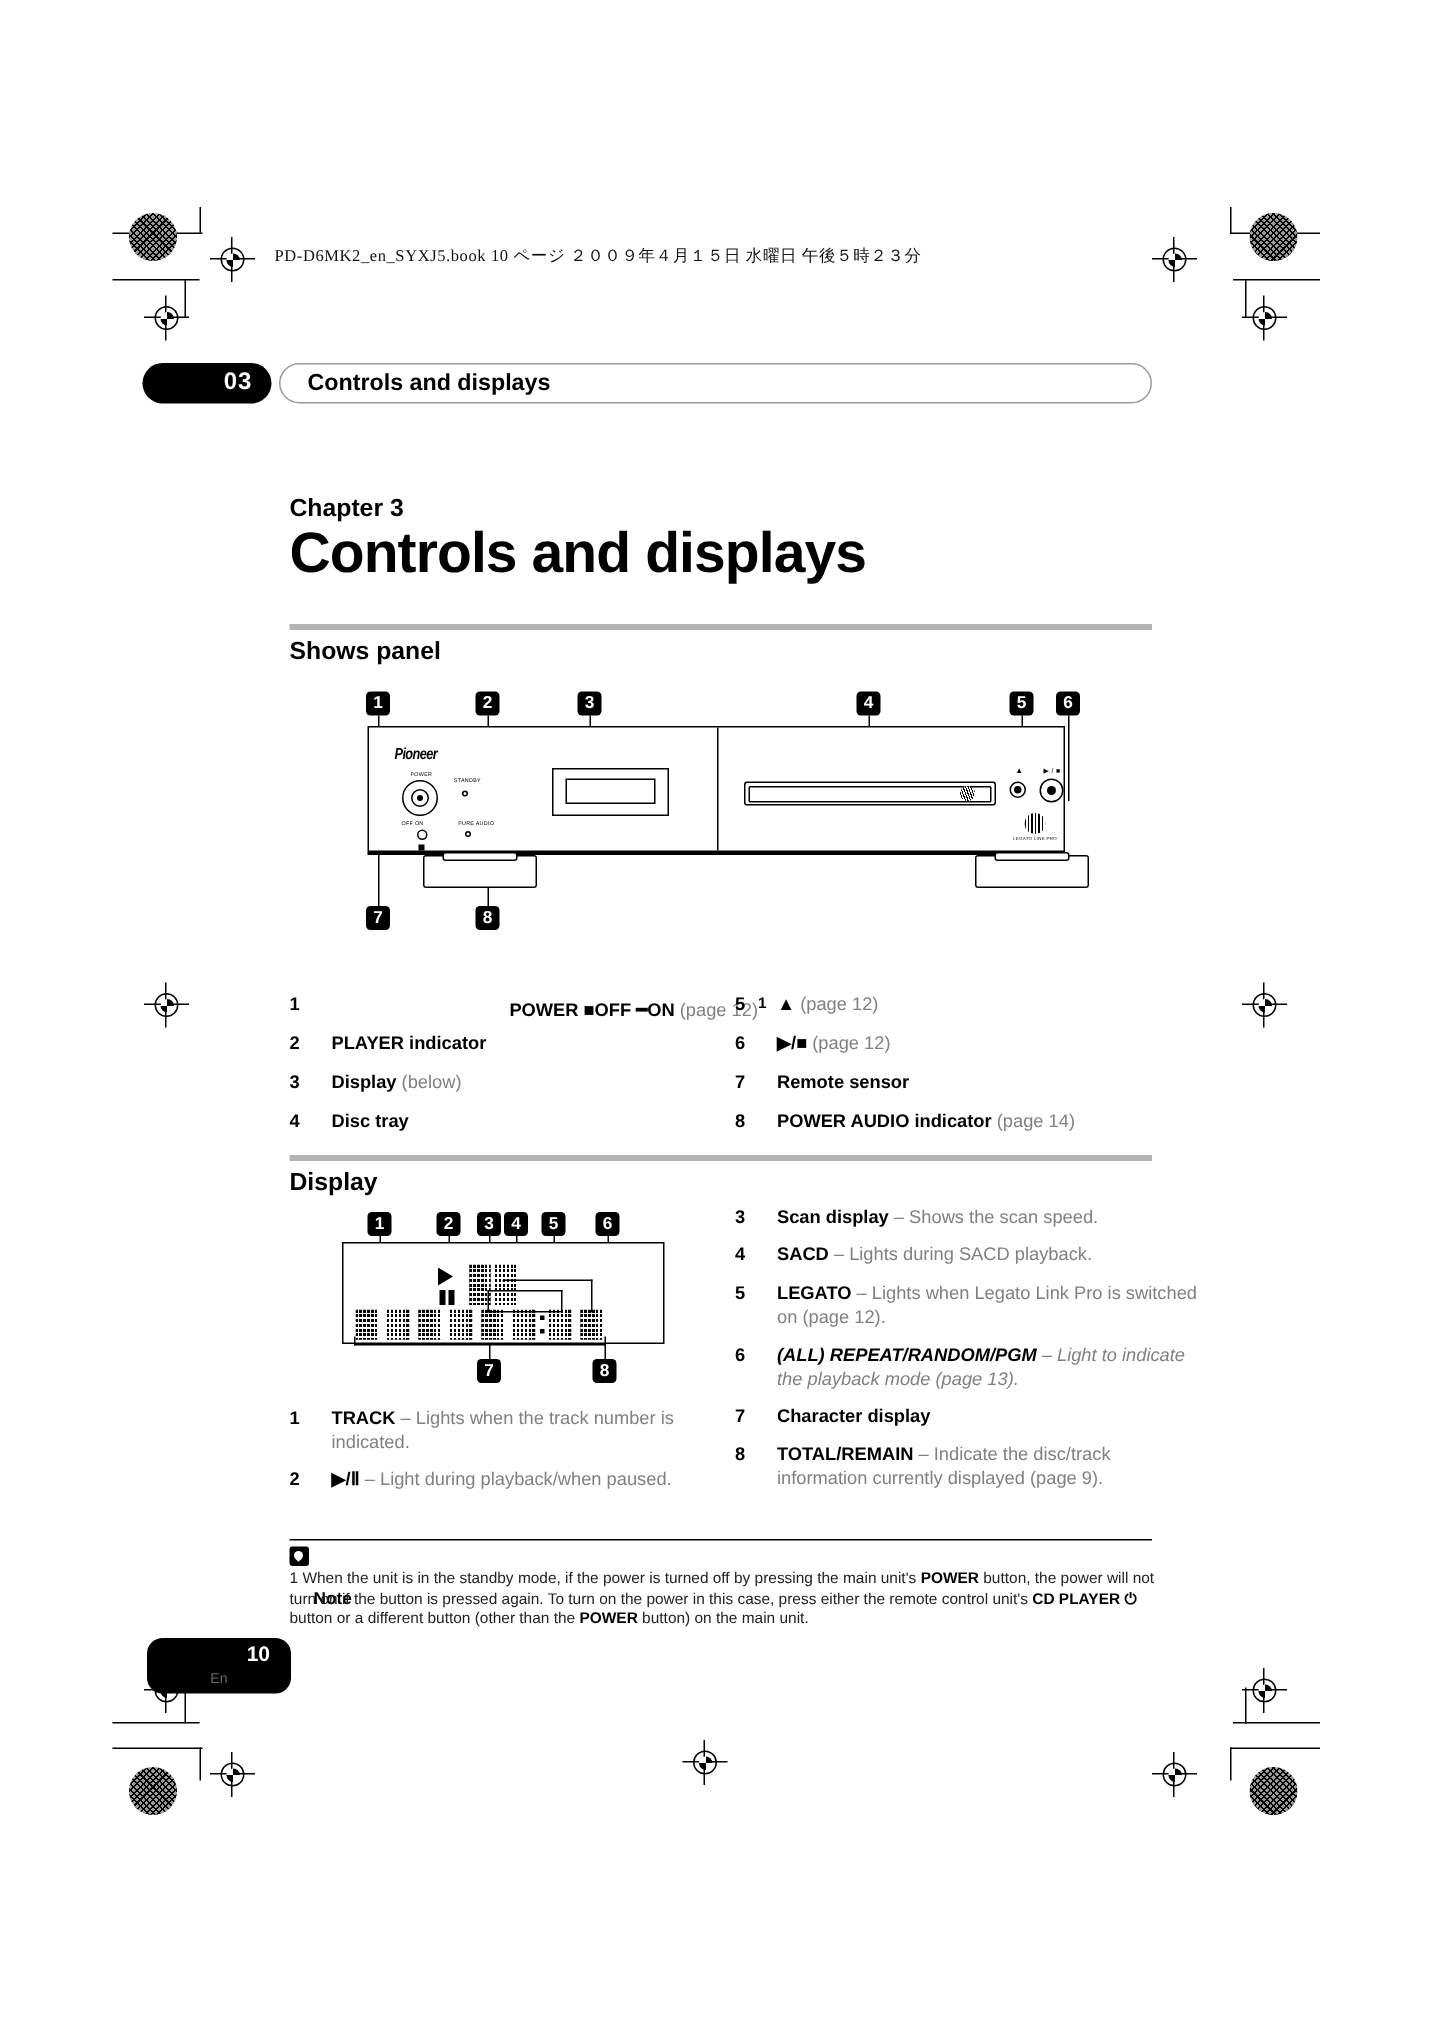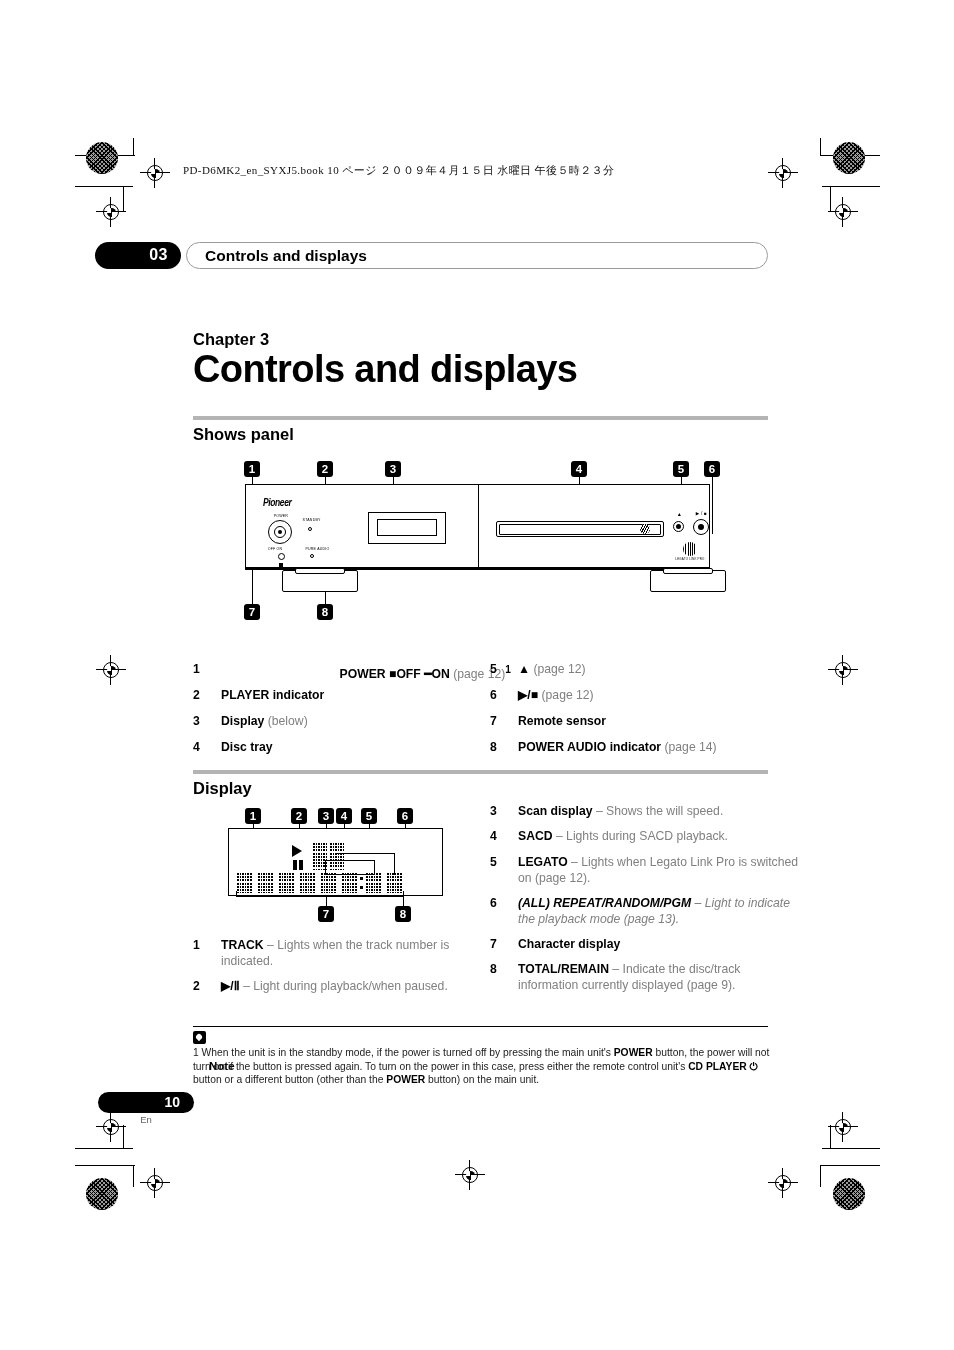--- a/index.html
+++ b/index.html
@@ -76,21 +76,21 @@
   
   .noterule{position:absolute;left:193px;width:575px;height:1.4px;background:#000;}
   .notehdr{position:absolute;left:209px;font-size:11.5px;font-weight:bold;}
   .noteicon{position:absolute;left:193px;width:13px;height:13px;background:#000;border-radius:2px;}
   .noteicon:after{content:"";position:absolute;left:3px;top:2.5px;width:6px;height:6px;
         background:#fff;border-radius:50% 50% 50% 0;transform:rotate(-45deg);}
   .notebody{position:absolute;left:193px;width:577px;font-size:10.3px;line-height:13.6px;color:#222;}
   .notebody b{font-weight:bold;color:#000;}
 
   
-  .pagepill{position:absolute;left:98px;top:1092px;width:96px;height:21px;background:#000;border-radius:10.5px;}
+  .pagepill{position:absolute;left:98px;top:1092px;width:96px;height:37px;background:#000;border-radius:10.5px;}
   .pagepill span{position:absolute;right:14px;top:2px;color:#fff;font-size:14px;font-weight:bold;}
   .pagelang{position:absolute;left:98px;top:1114px;width:96px;text-align:center;font-size:9.5px;color:#666;}
 </style>
 </head>
 <body>
 
 <div>
   <div class="cropline" style="left:75px;top:155px;width:60px;height:1.4px;"></div>
   <div class="cropline" style="left:133px;top:138px;width:1.4px;height:18px;"></div>
   <div class="cropline" style="left:75px;top:186px;width:58px;height:1.4px;"></div>
@@ -379,21 +379,21 @@
   <span class="n">1</span>
   <span class="t" style="width:283px;"><b>TRACK</b><span class="g"> – Lights when the track number is indicated.</span></span>
 </div>
 <div class="li" style="left:193px;top:979px;">
   <span class="n">2</span>
   <span class="t" style="width:285px;"><b>▶/Ⅱ</b><span class="g"> – Light during playback/when paused.</span></span>
 </div>
 
 <div class="li" style="left:490px;top:804px;">
   <span class="n">3</span>
-  <span class="t" style="width:280px;"><b>Scan display</b><span class="g"> – Shows the will speed.</span></span>
+  <span class="t" style="width:280px;"><b>Scan display</b><span class="g"> – Shows the scan speed.</span></span>
 </div>
 <div class="li" style="left:490px;top:829px;">
   <span class="n">4</span>
   <span class="t" style="width:280px;"><b>SACD</b><span class="g"> – Lights during SACD playback.</span></span>
 </div>
 <div class="li" style="left:490px;top:855px;">
   <span class="n">5</span>
   <span class="t" style="width:280px;"><b>LEGATO</b><span class="g"> – Lights when Legato Link Pro is switched on (page 12).</span></span>
 </div>
 <div class="li" style="left:490px;top:896px;">

